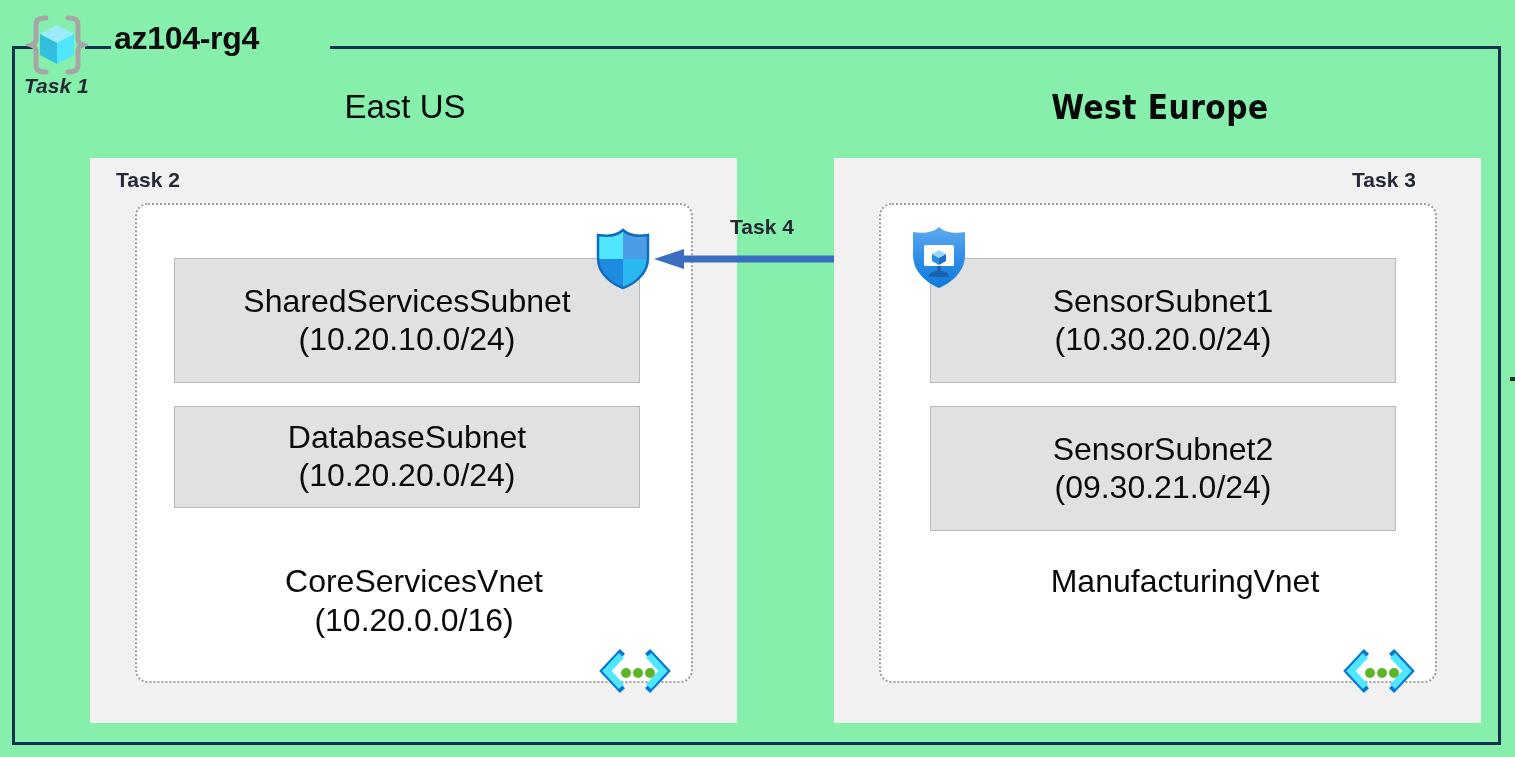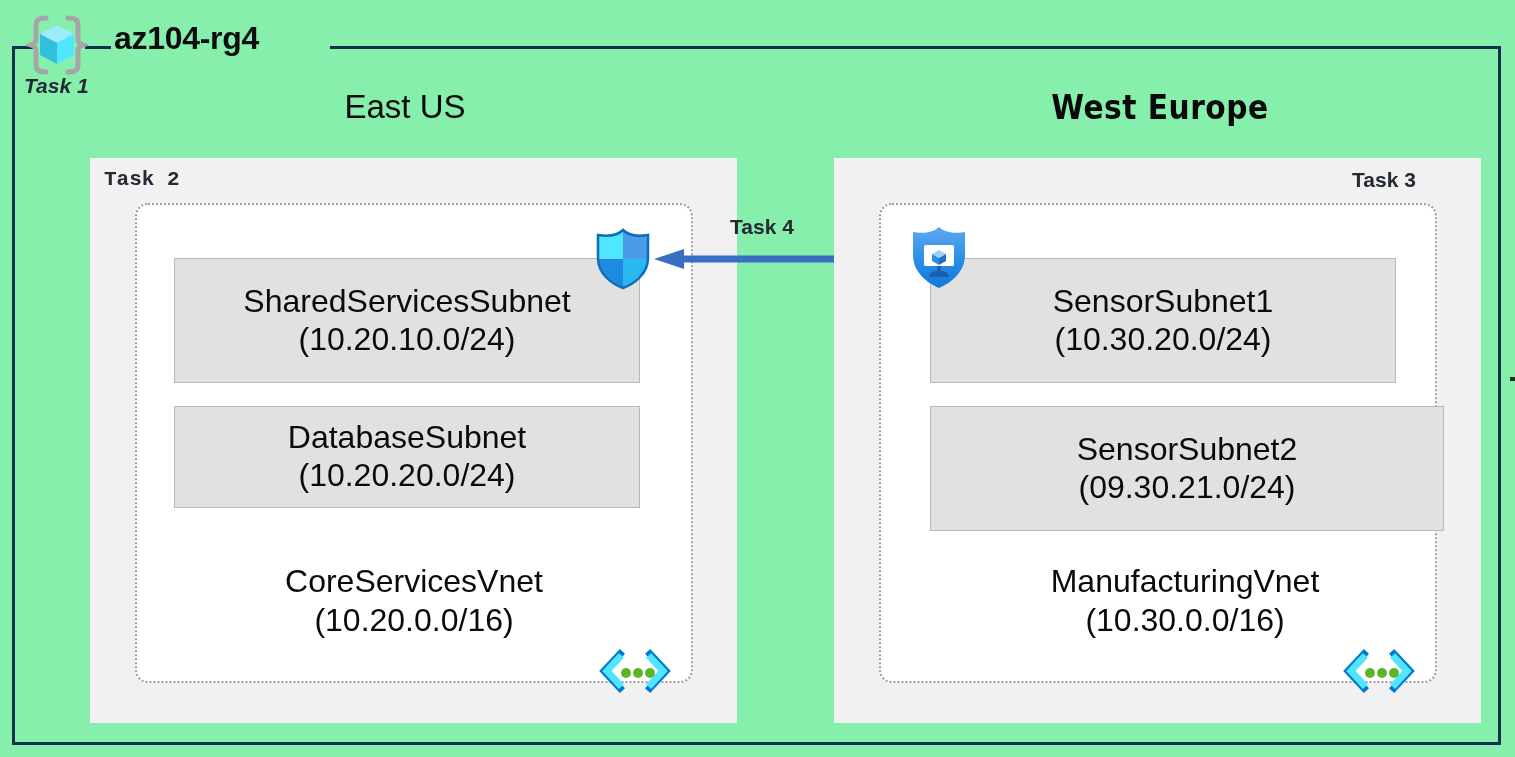--- a/index.html
+++ b/index.html
@@ -131,21 +131,21 @@
   .region-box.left  { left: 90px;  top: 158px; width: 647px; height: 565px; }
   .region-box.right { left: 834px; top: 158px; width: 647px; height: 565px; }
 
   .task-label {
     position: absolute;
     font-size: 21px;
     font-weight: bold;
     color: #242a35;
     white-space: nowrap;
   }
-  .task-label.t2 { left: 104px;  top: 168px; font-family: Liberation Mono, monospace; }
+  .task-label.t2 { left: 116px;  top: 168px; }
   .task-label.t3 { left: 1352px; top: 168px; }
   .task-label.t4 { left: 730px;  top: 215px; }
 
   
   .vnet-box {
     position: absolute;
     background: #ffffff;
     border: 2px dotted #9a9a9a;
     border-radius: 13px;
     box-sizing: border-box;
@@ -160,21 +160,21 @@
     border: 1px solid #b9b9b9;
     box-sizing: border-box;
     display: flex;
     flex-direction: column;
     align-items: center;
     justify-content: center;
   }
   .subnet-box.l1 { left: 174px; top: 258px; width: 466px; height: 125px; }
   .subnet-box.l2 { left: 174px; top: 406px; width: 466px; height: 102px; }
   .subnet-box.r1 { left: 930px; top: 258px; width: 466px; height: 125px; }
-  .subnet-box.r2 { left: 930px; top: 406px; width: 514px; height: 125px; }
+  .subnet-box.r2 { left: 930px; top: 406px; width: 466px; height: 125px; }
 
   .subnet-name {
     font-size: 32px;
     color: #0a0a0a;
     line-height: 1.18;
     white-space: nowrap;
   }
   .subnet-cidr {
     font-size: 32px;
     color: #0a0a0a;
@@ -337,21 +337,20 @@
     <div class="subnet-cidr">(10.30.20.0/24)</div>
   </div>
 
   <div class="subnet-box r2">
     <div class="subnet-name">SensorSubnet2</div>
     <div class="subnet-cidr">(09.30.21.0/24)</div>
   </div>
 
   <div class="vnet-caption right">
     <div>ManufacturingVnet</div>
-    <div>(10.30.0.0/16)</div>
   </div>
 
   <div class="vnet-glyph right">
     <svg viewBox="0 0 74 46" width="74" height="46">
       <path d="M22 6 L6 23 L22 40" fill="none" stroke="#0078d4" stroke-width="7" stroke-linecap="square"></path>
       <path d="M21 10 L9 23 L21 36" fill="none" stroke="#50e6ff" stroke-width="7" stroke-linecap="square"></path>
       <path d="M52 6 L68 23 L52 40" fill="none" stroke="#0078d4" stroke-width="7" stroke-linecap="square"></path>
       <path d="M53 10 L65 23 L53 36" fill="none" stroke="#50e6ff" stroke-width="7" stroke-linecap="square"></path>
       <circle cx="28" cy="25" r="5" fill="#5bb526"></circle>
       <circle cx="40" cy="25" r="5" fill="#5bb526"></circle>

